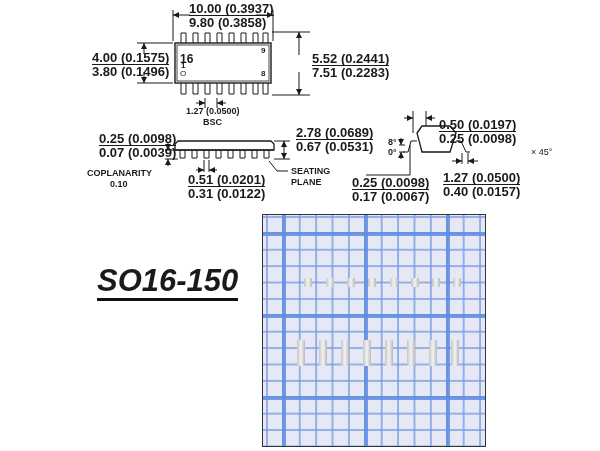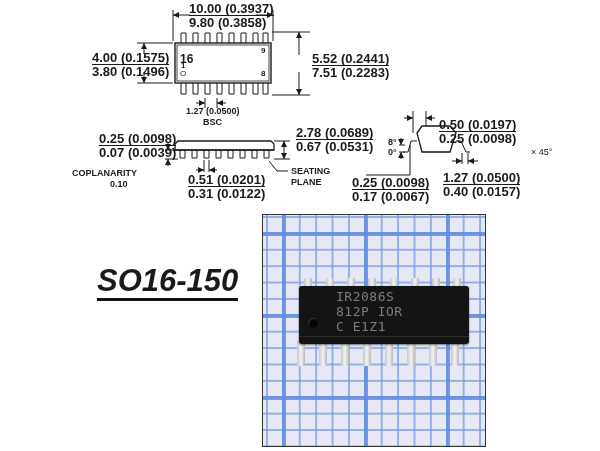--- a/index.html
+++ b/index.html
@@ -173,21 +173,21 @@
   <span class="top">5.52 (0.2441)</span>
   <span class="bot">7.51 (0.2283)</span>
 </div>
 <div class="lbl" style="left:186px;top:106px;">1.27 (0.0500)</div>
 <div class="lbl" style="left:203px;top:117px;">BSC</div>
 
 <div class="dim" style="left:99px;top:133px;">
   <span class="top">0.25 (0.0098)</span>
   <span class="bot">0.07 (0.0039)</span>
 </div>
-<div class="lbl" style="left:72px;top:168px;">COPLANARITY</div>
+<div class="lbl" style="left:87px;top:168px;">COPLANARITY</div>
 <div class="lbl" style="left:110px;top:179px;">0.10</div>
 <div class="dim" style="left:188px;top:174px;text-align:right;">
   <span class="top">0.51 (0.0201)</span>
   <span class="bot">0.31 (0.0122)</span>
 </div>
 <div class="dim" style="left:296px;top:127px;">
   <span class="top">2.78 (0.0689)</span>
   <span class="bot">0.67 (0.0531)</span>
 </div>
 <div class="lbl" style="left:291px;top:166px;text-align:left;">SEATING</div>
@@ -224,20 +224,13 @@
 
   <div class="pin bot" style="left:34px;top:125px;"></div>
   <div class="pin bot" style="left:56px;top:125px;"></div>
   <div class="pin bot" style="left:78px;top:125px;"></div>
   <div class="pin bot" style="left:100px;top:125px;"></div>
   <div class="pin bot" style="left:122px;top:125px;"></div>
   <div class="pin bot" style="left:144px;top:125px;"></div>
   <div class="pin bot" style="left:166px;top:125px;"></div>
   <div class="pin bot" style="left:188px;top:125px;"></div>
 
-  <div class="chip">
-    <div class="chip-dot"></div>
-    <div class="chip-line"></div>
-    <div class="chip-text" style="top:4px;">IR2086S</div>
-    <div class="chip-text" style="top:19px;">812P IOR</div>
-    <div class="chip-text" style="top:34px;">C  E1Z1</div>
-  </div>
 </div>
 
 </body></html>

